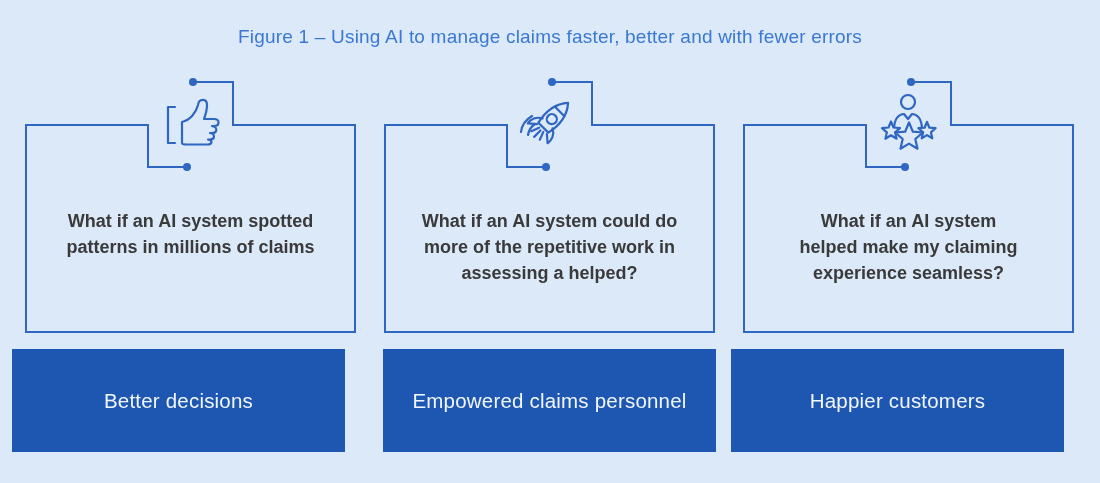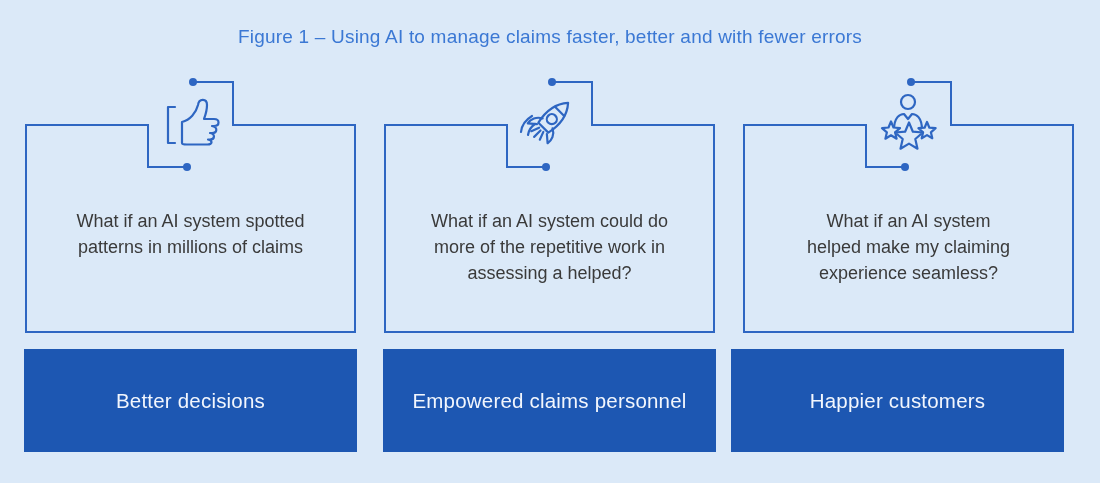--- a/index.html
+++ b/index.html
@@ -50,32 +50,33 @@
     stroke-linejoin:round;
   }
   .dot{fill:#2e66c2;stroke:none;}
   .question{
     position:absolute;
     left:0;top:138px;width:333px;
     text-align:center;
     font-size:18px;
     line-height:26px;
     color:#3a3a3a;
+    font-weight:bold;
   }
   .bar{
     position:absolute;
     top:349px;
     width:333px;height:103px;
     background:#1d57b2;
     display:flex;align-items:center;justify-content:center;
     color:#f2f6fd;
     font-size:20.5px;
     letter-spacing:.2px;
   }
-  .bar.b1{left:24px;}
+  .bar.b1{left:12px;}
   .bar.b2{left:383px;}
   .bar.b3{left:731px;}
 </style>
 </head>
 <body>
 
 <div class="canvas">
 
   <div class="fig-title">Figure 1 – Using AI to manage claims faster, better and with fewer errors</div>
 

